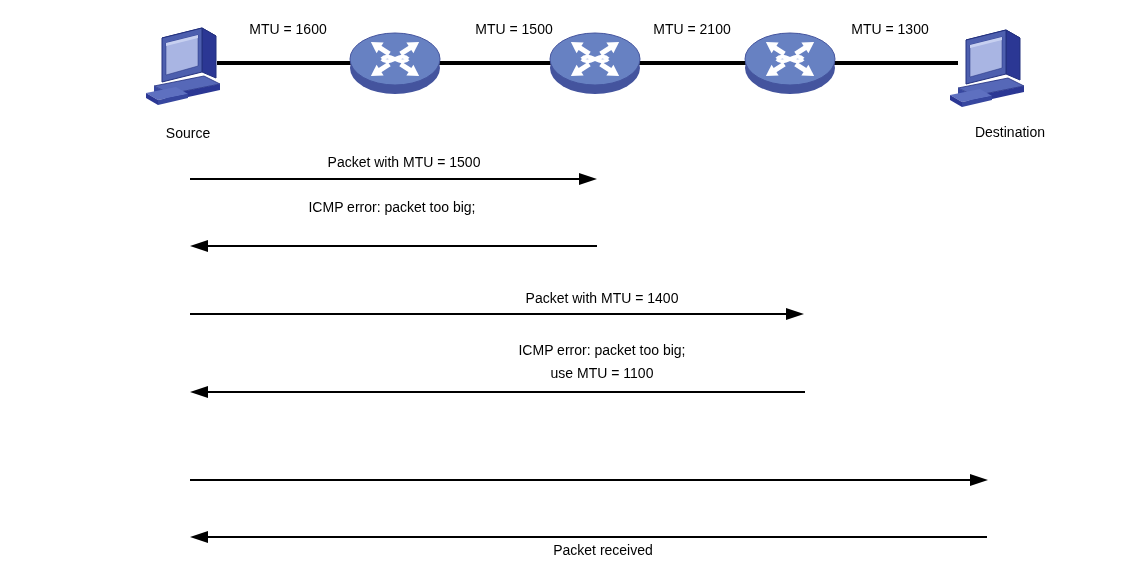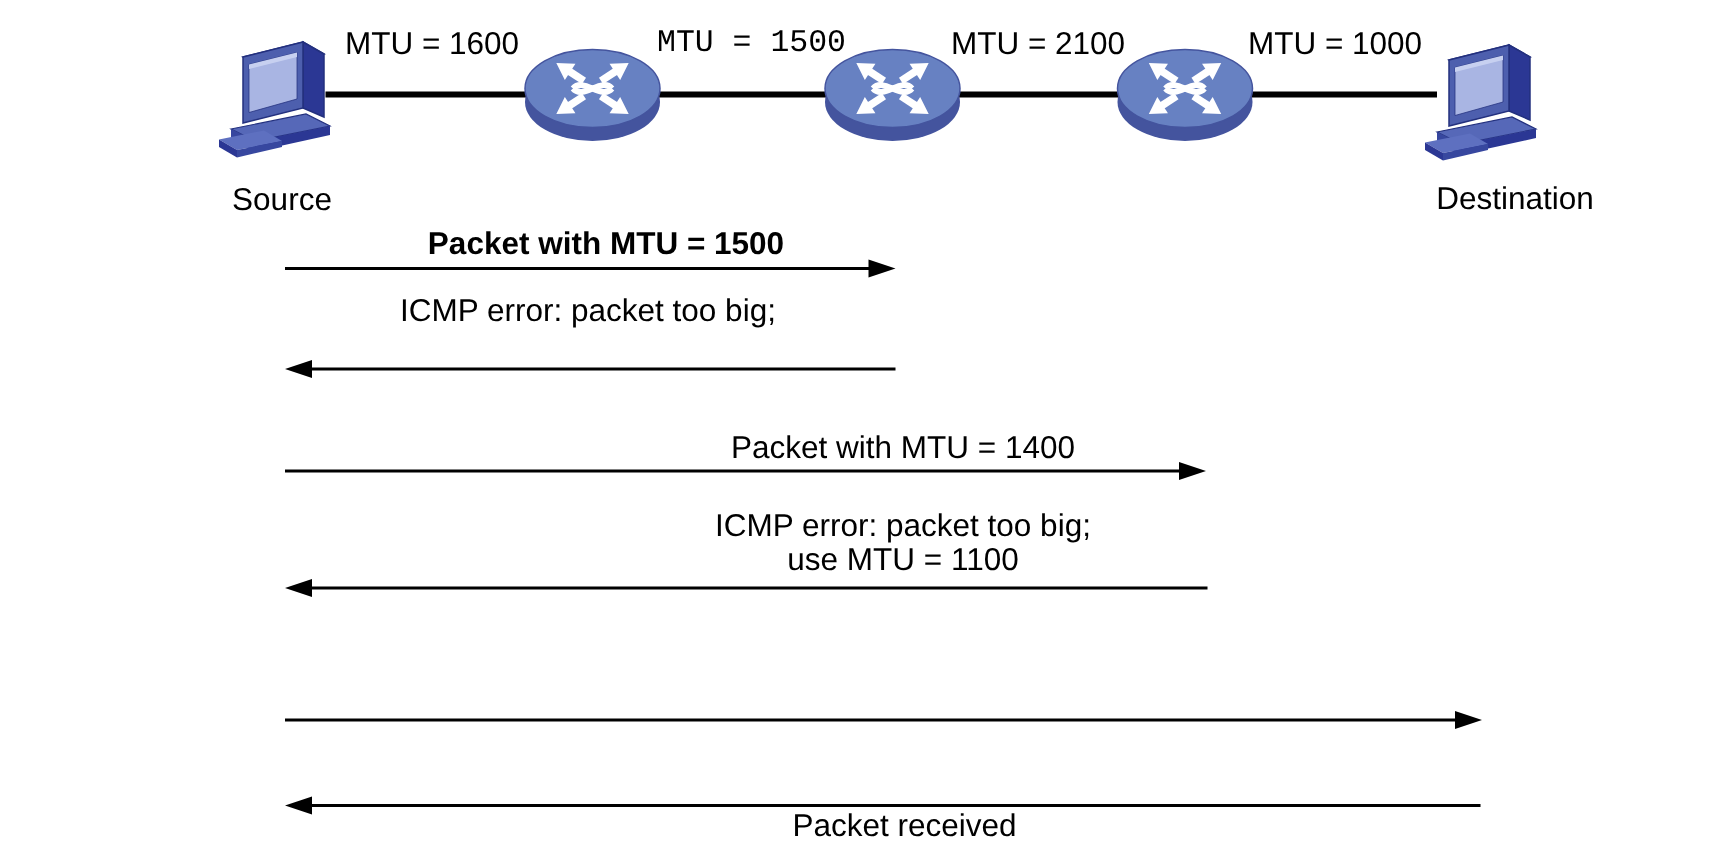--- a/index.html
+++ b/index.html
@@ -5,21 +5,21 @@
   html,body { margin:0; padding:0; background:#fff; }
   .canvas {
     position:relative; width:1143px; height:561px; background:#ffffff;
     font-family:"Liberation Sans","DejaVu Sans",sans-serif; color:#000;
     overflow:hidden;
   }
   .abs { position:absolute; }
   .link-line { position:absolute; left:217px; top:61px; width:741px; height:4px; background:#000; }
   .mtu-label, .node-label, .msg-label {
     position:absolute; transform:translateX(-50%);
-    font-size:21px; line-height:23px; white-space:nowrap; text-align:center; color:#000;
+    font-size:14px; line-height:23px; white-space:nowrap; text-align:center; color:#000;
   }
   .msg-label div { white-space:nowrap; }
   .msg-arrow { position:absolute; height:12px; }
   .msg-arrow .shaft { position:absolute; top:5px; height:2px; background:#000; }
   .msg-arrow.right .shaft { left:0; right:14px; }
   .msg-arrow.left  .shaft { left:14px; right:0; }
   .msg-arrow .head { position:absolute; top:0; width:0; height:0;
     border-top:6px solid transparent; border-bottom:6px solid transparent; }
   .msg-arrow.right .head { right:0; border-left:18px solid #000; }
   .msg-arrow.left  .head { left:0;  border-right:18px solid #000; }
@@ -131,25 +131,25 @@
         <use href="#ra3" transform="translate(42,33) rotate(147)"></use>
       </g>
       <g stroke="#fff" stroke-width="4" fill="none">
         <path d="M33 29 C40 21, 52 37, 59 29"></path>
         <path d="M33 29 C40 37, 52 21, 59 29"></path>
       </g>
     </svg>
   </div>
 
   <span class="mtu-label" style="left:288px; top:18px;">MTU = 1600</span>
-  <span class="mtu-label" style="left:501px; top:18px;font-family:Liberation Mono, monospace;">MTU = 1500</span>
+  <span class="mtu-label" style="left:514px; top:18px;">MTU = 1500</span>
   <span class="mtu-label" style="left:692px; top:18px;">MTU = 2100</span>
-  <span class="mtu-label" style="left:890px; top:18px;">MTU = 1000</span>
+  <span class="mtu-label" style="left:890px; top:18px;">MTU = 1300</span>
 
-  <div class="msg-label" style="left:404px; top:151px;font-weight:bold;">
+  <div class="msg-label" style="left:404px; top:151px;">
     <div>Packet with MTU = 1500</div>
   </div>
   <div class="msg-arrow right" style="left:190px; top:173px; width:407px;">
     <span class="shaft"></span>
     <span class="head"></span>
   </div>
 
   <div class="msg-label" style="left:392px; top:196px;">
     <div>ICMP error: packet too big;</div>
   </div>

